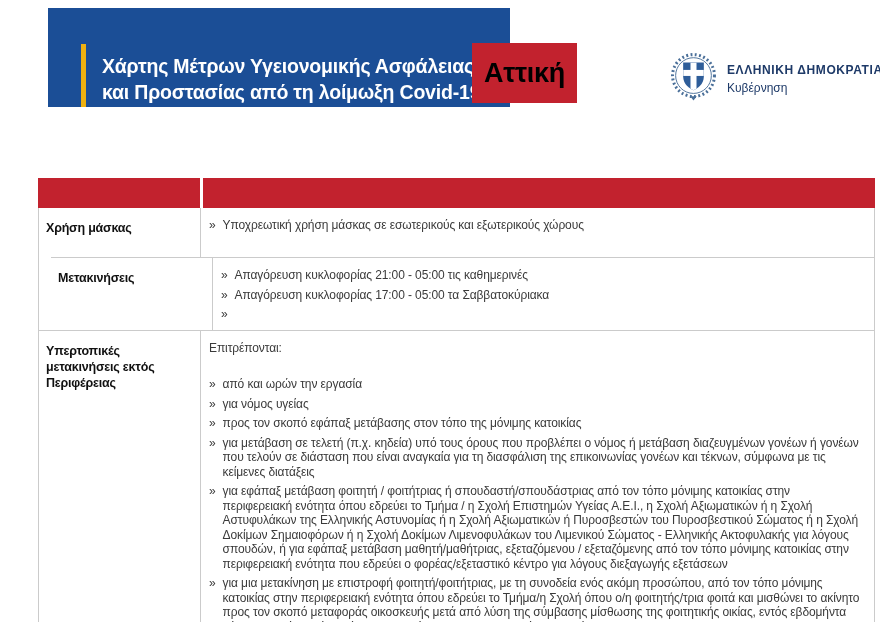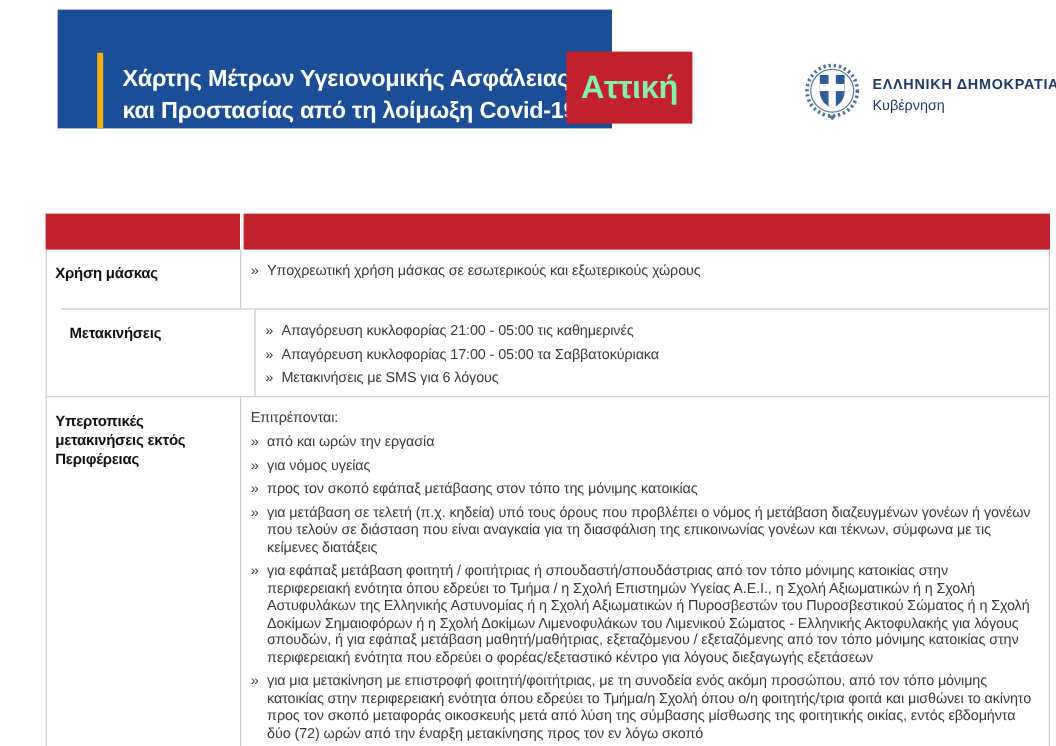--- a/index.html
+++ b/index.html
@@ -38,21 +38,21 @@
   .titles {
     position: absolute; left: 54px; top: 45px;
     color: #ffffff; font-weight: 700;
     font-size: 19.5px; line-height: 26px;
     letter-spacing: -0.2px; white-space: nowrap;
   }
   .region-badge {
     position: absolute; left: 472px; top: 43px;
     width: 105px; height: 60px;
     background: var(--red);
-    color: #86efac; font-weight: 700; font-size: 27px;
+    color: #000000; font-weight: 700; font-size: 27px;
     display: flex; align-items: center; justify-content: center;
     letter-spacing: -0.3px;
   }
   .gov-logo {
     position: absolute; left: 670px; top: 52px;
     display: flex; align-items: center; gap: 10px;
   }
   .gov-text { color: var(--navy); }
   .gov-name { font-weight: 700; font-size: 12px; letter-spacing: 0.6px; white-space: nowrap; }
   .gov-sub { font-size: 12px; margin-top: 4px; }
@@ -88,21 +88,21 @@
     padding: 12px 6px 10px 7px;
     font-weight: 700; font-size: 12.5px; line-height: 16px;
     color: #111111; letter-spacing: -0.2px;
   }
   .content-cell {
     flex: 1;
     padding: 10px 12px 8px 8px;
     font-size: 12px; line-height: 14.5px;
     color: var(--text); letter-spacing: -0.1px;
   }
-  .intro { margin-bottom: 6px; }
+  .intro { margin-bottom: 22px; }
   .bullet { display: flex; margin-bottom: 5px; }
   .bullet:last-child { margin-bottom: 0; }
   .marker { margin-right: 7px; flex-shrink: 0; }
 </style>
 </head>
 <body>
 
 <div class="page">
 
   <div class="blue-header">
@@ -164,21 +164,20 @@
             <div class="bullet">
               <span class="marker">»</span>
               <span class="bullet-text">Απαγόρευση κυκλοφορίας 21:00 - 05:00 τις καθημερινές</span>
             </div>
             <div class="bullet">
               <span class="marker">»</span>
               <span class="bullet-text">Απαγόρευση κυκλοφορίας 17:00 - 05:00 τα Σαββατοκύριακα</span>
             </div>
             <div class="bullet">
               <span class="marker">»</span>
-              <span class="bullet-text">Μετακινήσεις με SMS για 6 λόγους</span>
             </div>
           </div>
         </div>
         <div class="row">
           <div class="label-cell">Υπερτοπικές μετακινήσεις εκτός Περιφέρειας</div>
           <div class="content-cell">
             <div class="intro">Επιτρέπονται:</div>
             <div class="bullet">
               <span class="marker">»</span>
               <span class="bullet-text">από και ωρών την εργασία</span>

